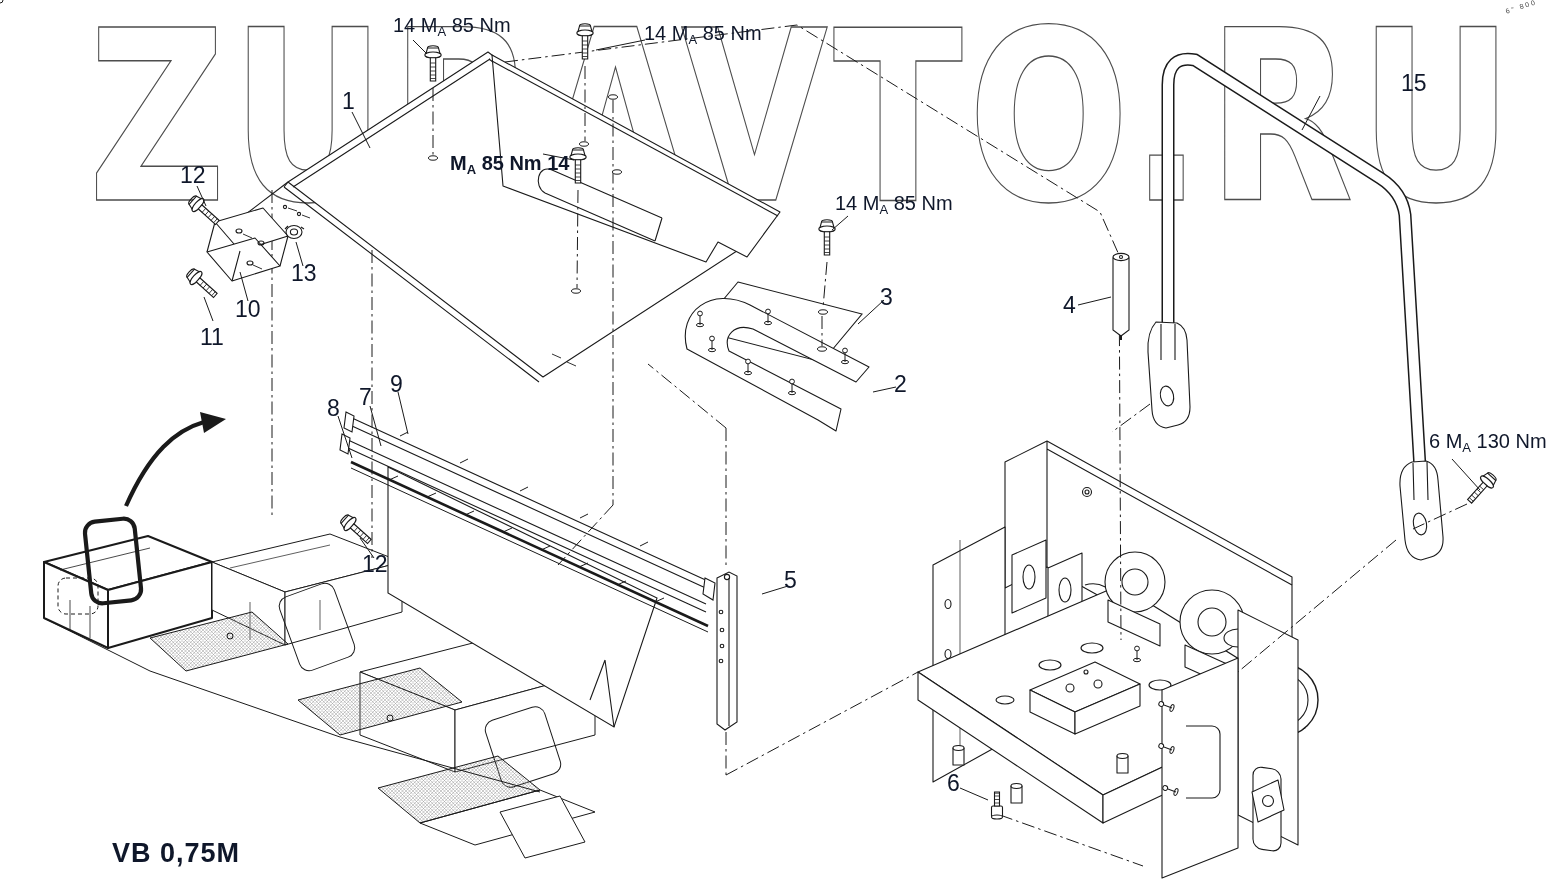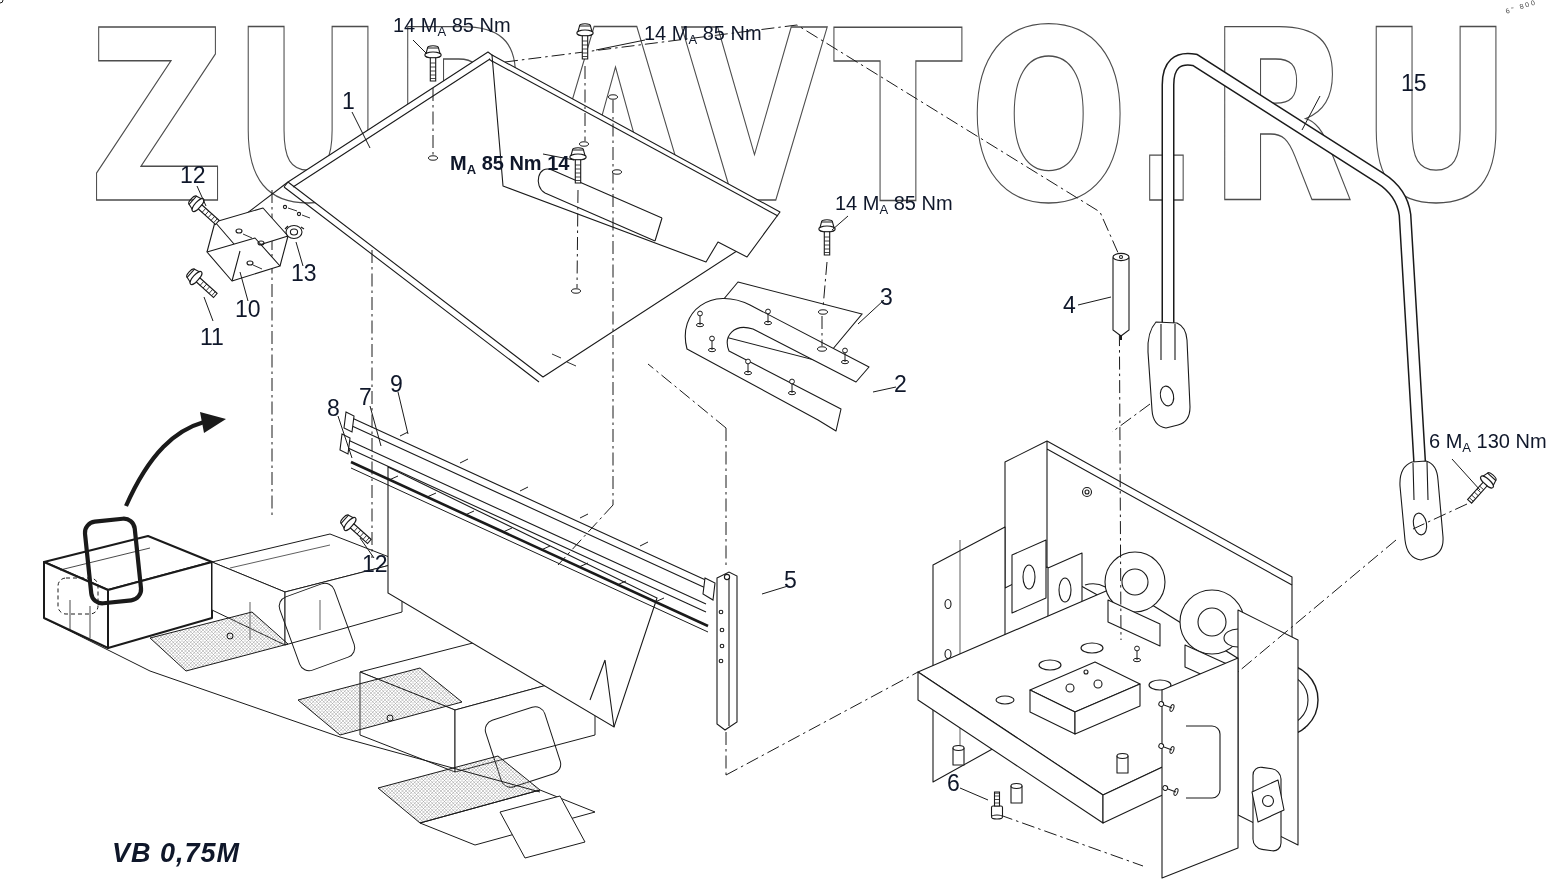--- a/index.html
+++ b/index.html
@@ -3,21 +3,21 @@
 <meta charset="utf-8">
 <style>
   html,body{margin:0;padding:0;background:#e8e8e8;}
   #stage{position:relative;width:1551px;height:893px;background:#ffffff;overflow:hidden;
          font-family:"Liberation Sans",sans-serif;color:#111;}
   #stage svg{position:absolute;left:0;top:0;}
   .lbl{position:absolute;white-space:nowrap;color:#0f172a;-webkit-user-select:none;user-select:none;}
   .pn{font-size:23px;}
   .tq{font-size:20px;}
   .tq sub{font-size:13px;vertical-align:-4px;}
-  .model{font-size:27px;font-weight:bold;letter-spacing:1px;font-style:italic;}
+  .model{font-size:27px;font-weight:bold;letter-spacing:1px;}
   .corner{font-size:7px;color:#444;transform:rotate(-18deg);letter-spacing:2px;}
 </style>
 </head>
 <body>
 
 <div id="stage">
 
 <svg width="1551" height="893" viewBox="0 0 1551 893">
   <defs>
     <pattern id="grate" width="7" height="7" patternUnits="userSpaceOnUse">

